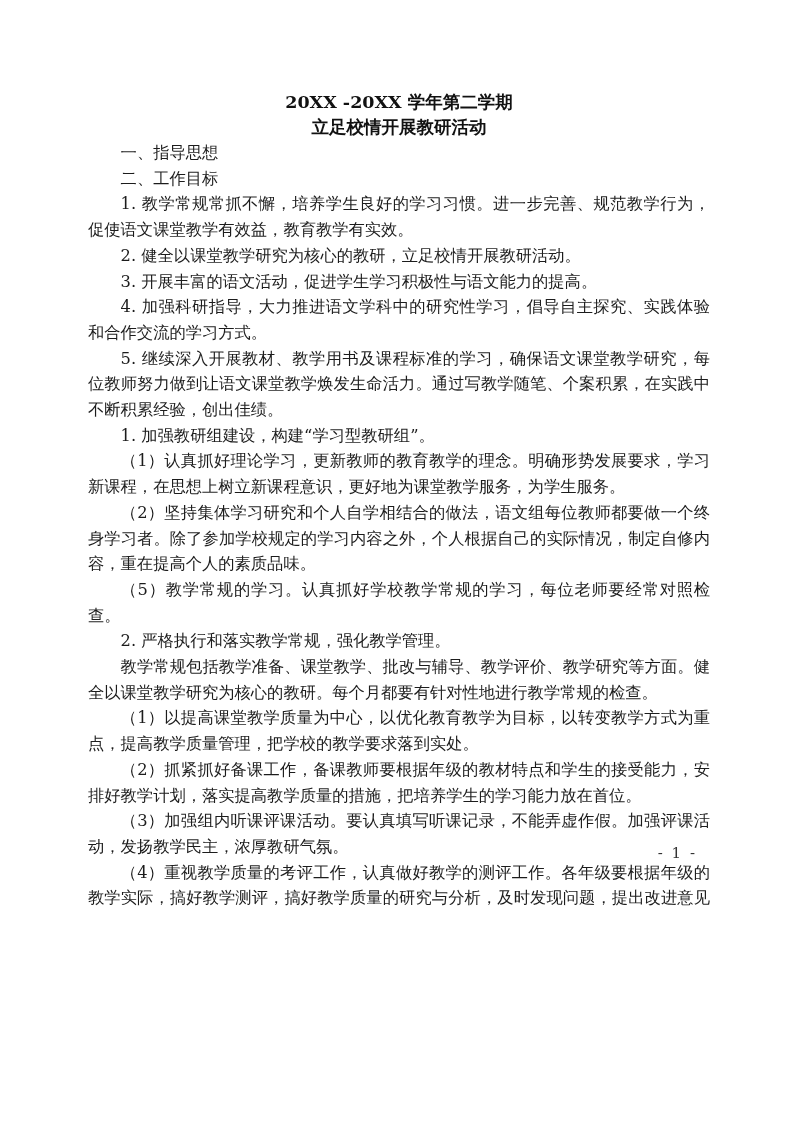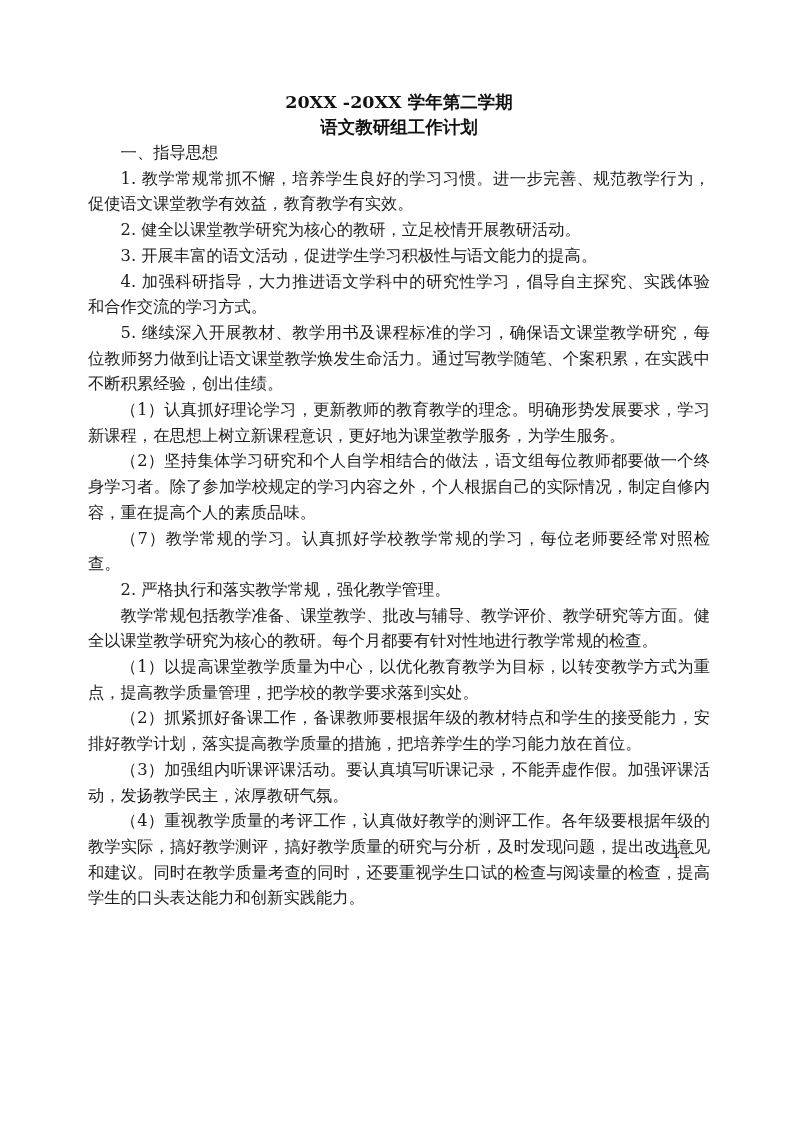--- a/index.html
+++ b/index.html
@@ -49,32 +49,34 @@
     font-size: 15px;
     letter-spacing: 2px;
     color: #333333;
   }
 </style>
 </head>
 <body>
 
 <div class="page">
   <h1 class="doc-title">20XX -20XX 学年第二学期</h1>
-  <h2 class="doc-title">语文教研组工作计划</h2>
+  <h2 class="doc-title">立足校情开展教研活动</h2>
 
   <div class="doc-body">
       <p class="para">一、指导思想</p>
+      <p class="para">二、工作目标</p>
       <p class="para">1. 教学常规常抓不懈，培养学生良好的学习习惯。进一步完善、规范教学行为，促使语文课堂教学有效益，教育教学有实效。</p>
       <p class="para">2. 健全以课堂教学研究为核心的教研，立足校情开展教研活动。</p>
       <p class="para">3. 开展丰富的语文活动，促进学生学习积极性与语文能力的提高。</p>
       <p class="para">4. 加强科研指导，大力推进语文学科中的研究性学习，倡导自主探究、实践体验和合作交流的学习方式。</p>
       <p class="para">5. 继续深入开展教材、教学用书及课程标准的学习，确保语文课堂教学研究，每位教师努力做到让语文课堂教学焕发生命活力。通过写教学随笔、个案积累，在实践中不断积累经验，创出佳绩。</p>
+      <p class="para">1. 加强教研组建设，构建“学习型教研组”。</p>
       <p class="para">（1）认真抓好理论学习，更新教师的教育教学的理念。明确形势发展要求，学习新课程，在思想上树立新课程意识，更好地为课堂教学服务，为学生服务。</p>
       <p class="para">（2）坚持集体学习研究和个人自学相结合的做法，语文组每位教师都要做一个终身学习者。除了参加学校规定的学习内容之外，个人根据自己的实际情况，制定自修内容，重在提高个人的素质品味。</p>
-      <p class="para">（7）教学常规的学习。认真抓好学校教学常规的学习，每位老师要经常对照检查。</p>
+      <p class="para">（5）教学常规的学习。认真抓好学校教学常规的学习，每位老师要经常对照检查。</p>
       <p class="para">2. 严格执行和落实教学常规，强化教学管理。</p>
       <p class="para">教学常规包括教学准备、课堂教学、批改与辅导、教学评价、教学研究等方面。健全以课堂教学研究为核心的教研。每个月都要有针对性地进行教学常规的检查。</p>
       <p class="para">（1）以提高课堂教学质量为中心，以优化教育教学为目标，以转变教学方式为重点，提高教学质量管理，把学校的教学要求落到实处。</p>
       <p class="para">（2）抓紧抓好备课工作，备课教师要根据年级的教材特点和学生的接受能力，安排好教学计划，落实提高教学质量的措施，把培养学生的学习能力放在首位。</p>
       <p class="para">（3）加强组内听课评课活动。要认真填写听课记录，不能弄虚作假。加强评课活动，发扬教学民主，浓厚教研气氛。</p>
       <p class="para">（4）重视教学质量的考评工作，认真做好教学的测评工作。各年级要根据年级的教学实际，搞好教学测评，搞好教学质量的研究与分析，及时发现问题，提出改进意见和建议。同时在教学质量考查的同时，还要重视学生口试的检查与阅读量的检查，提高学生的口头表达能力和创新实践能力。</p>
       <p class="para">3. 积极开展教学研究活动，提高教研水平</p>
     </div>
 
   <div class="footer">

